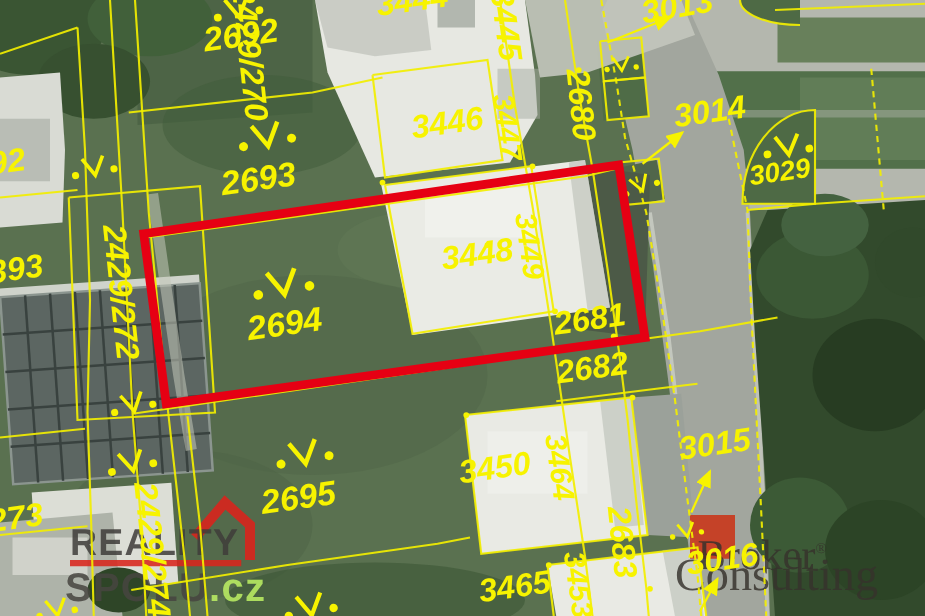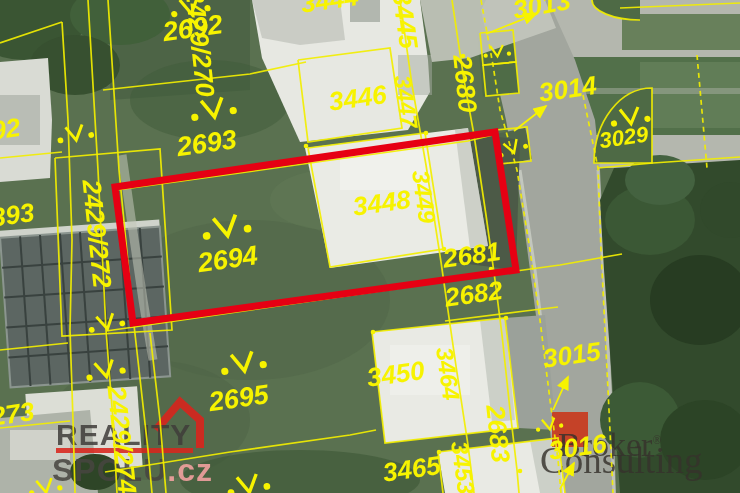--- a/index.html
+++ b/index.html
@@ -14,21 +14,21 @@
   .vsym circle{fill:#f7f300;}
   .parrow{stroke:#f7f300;stroke-width:1.8;fill:none;}
   .pdot{fill:#f7f300;}
   #highlight-poly{fill:none;stroke-width:7;stroke-linejoin:miter;}
   
   .wm{position:absolute;z-index:2;pointer-events:none;}
   #wm-reality{left:40px;top:390px;width:200px;height:103px;}
   #wm-reality .w1{position:absolute;left:16px;top:28px;font-size:30px;font-weight:800;letter-spacing:1px;color:#3f3d3a;opacity:.85;}
   #wm-reality .bar{position:absolute;left:16px;top:58px;width:137px;height:5px;background:#d8251d;opacity:.88;}
   #wm-reality .w2{position:absolute;left:12px;top:62px;font-size:32px;font-weight:800;letter-spacing:1px;color:#474540;opacity:.85;}
-  #wm-reality .tld{color:#fca5a5;opacity:1;}
+  #wm-reality .tld{color:#bef264;opacity:1;}
   #wm-reality svg{position:absolute;left:112px;top:6px;}
   #wm-broker{left:512px;top:402px;width:228px;height:91px;font-family:"Liberation Serif",serif;color:#36322c;}
   #wm-broker .sq{position:absolute;left:40px;top:10px;width:36px;height:35px;background:#c83a1e;opacity:.92;}
   #wm-broker .b1{position:absolute;left:6px;top:24px;font-size:34px;opacity:.82;margin-left:40px;}
   #wm-broker .b1 sup{font-size:12px;}
   #wm-broker .b2{position:absolute;left:28px;top:37px;font-size:37px;opacity:.82;text-align:right;}
   .photo-layer{z-index:0;}
   .overlay-layer{z-index:3;}
 </style>
 </head>

